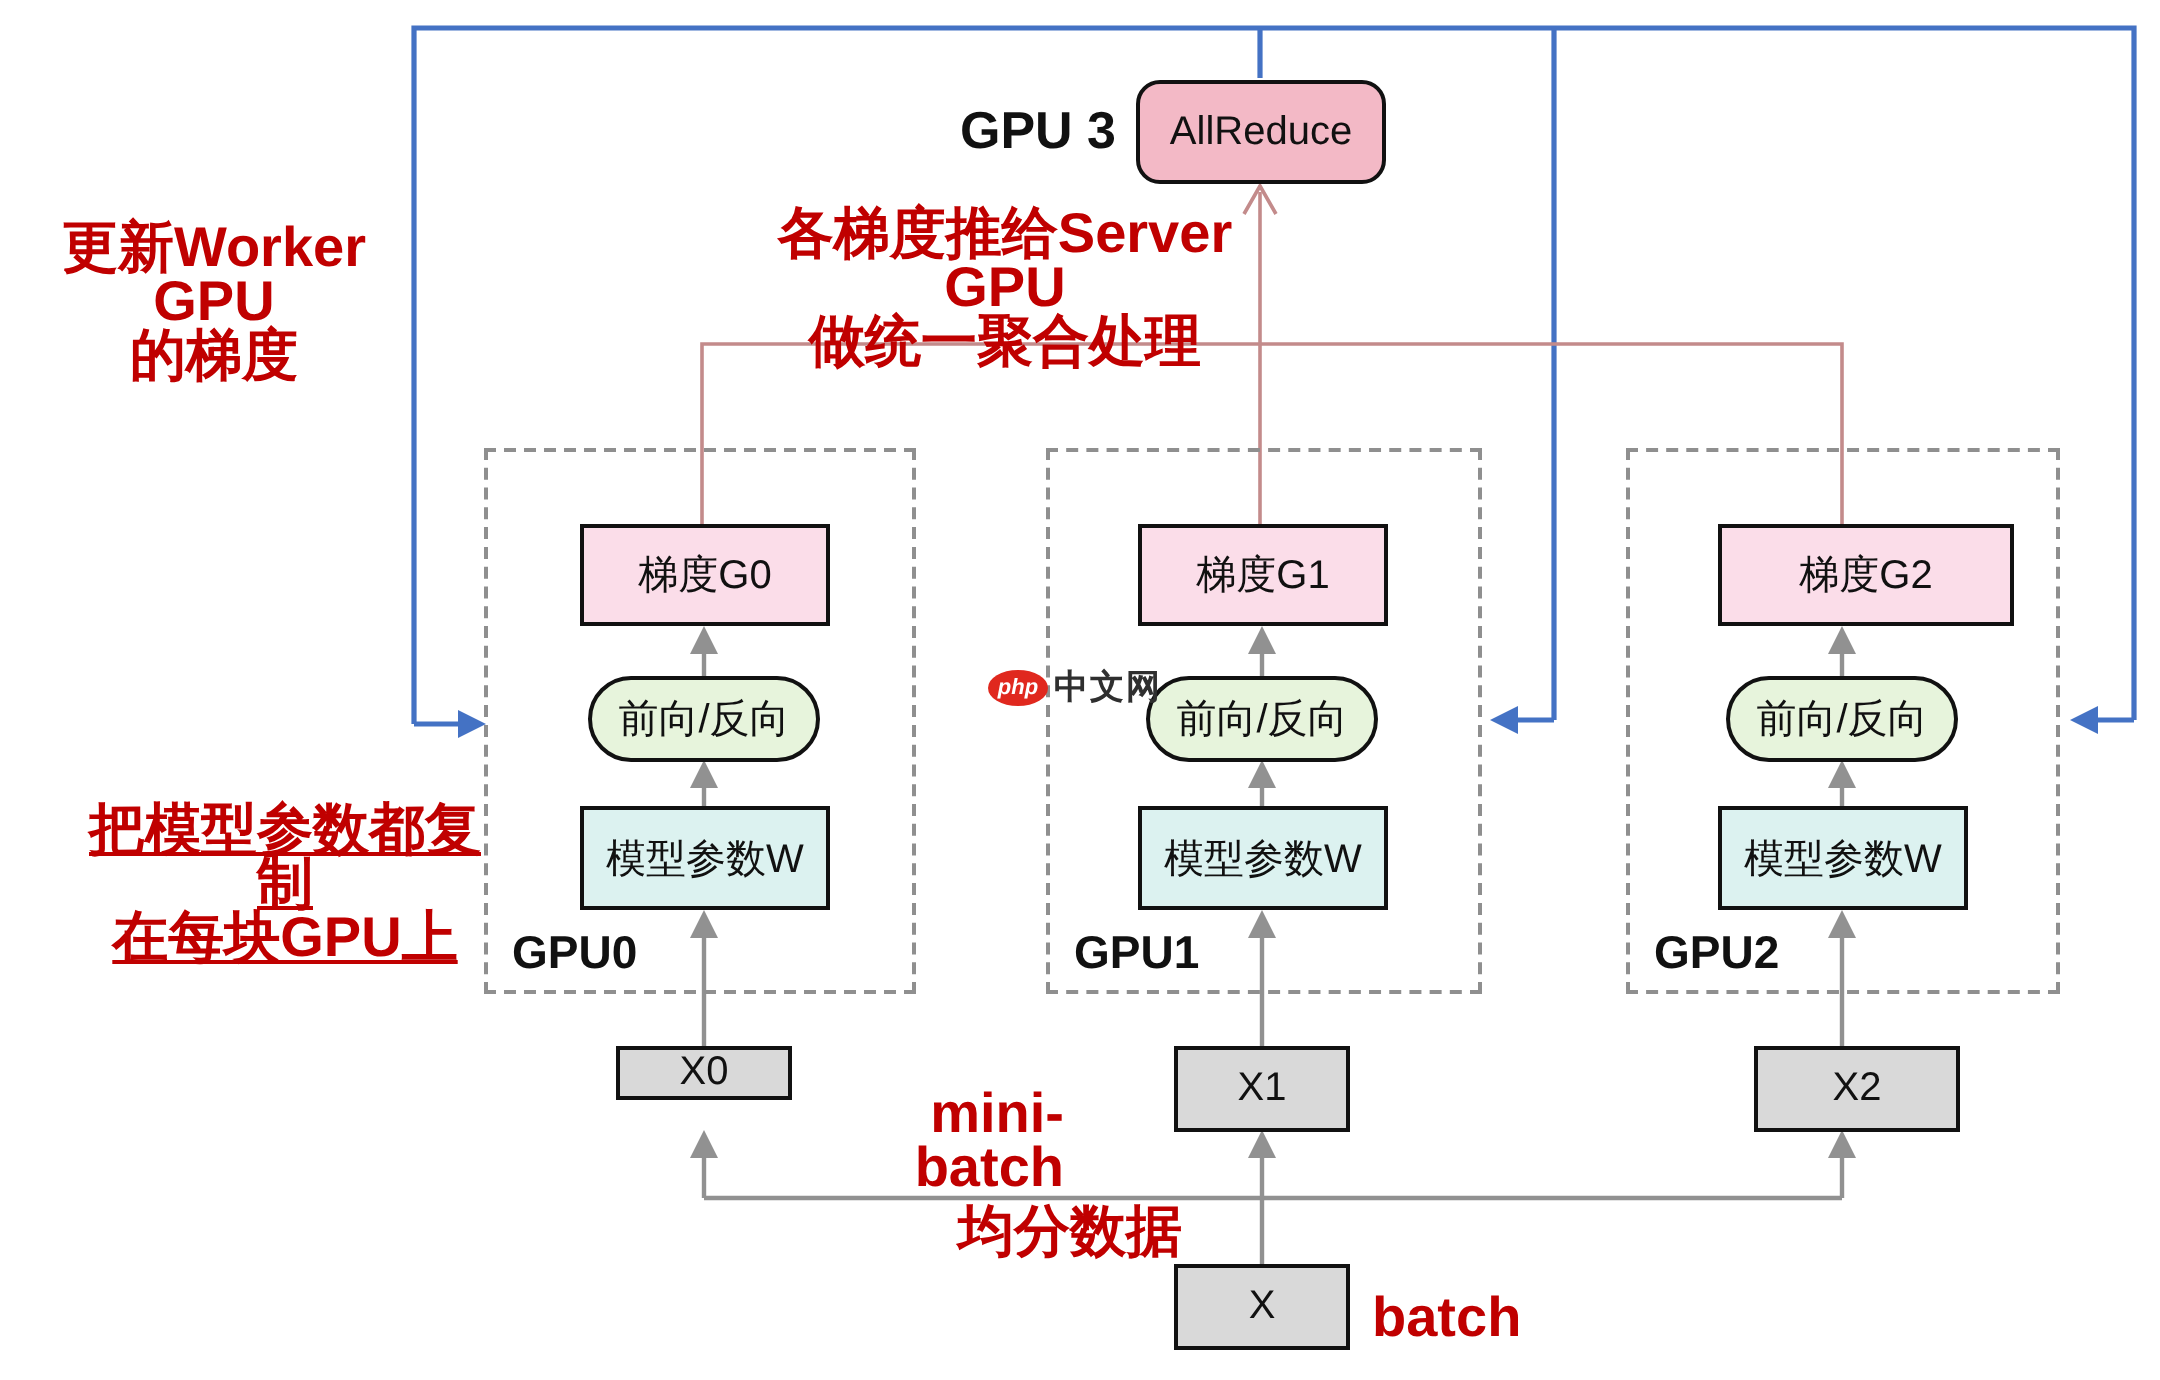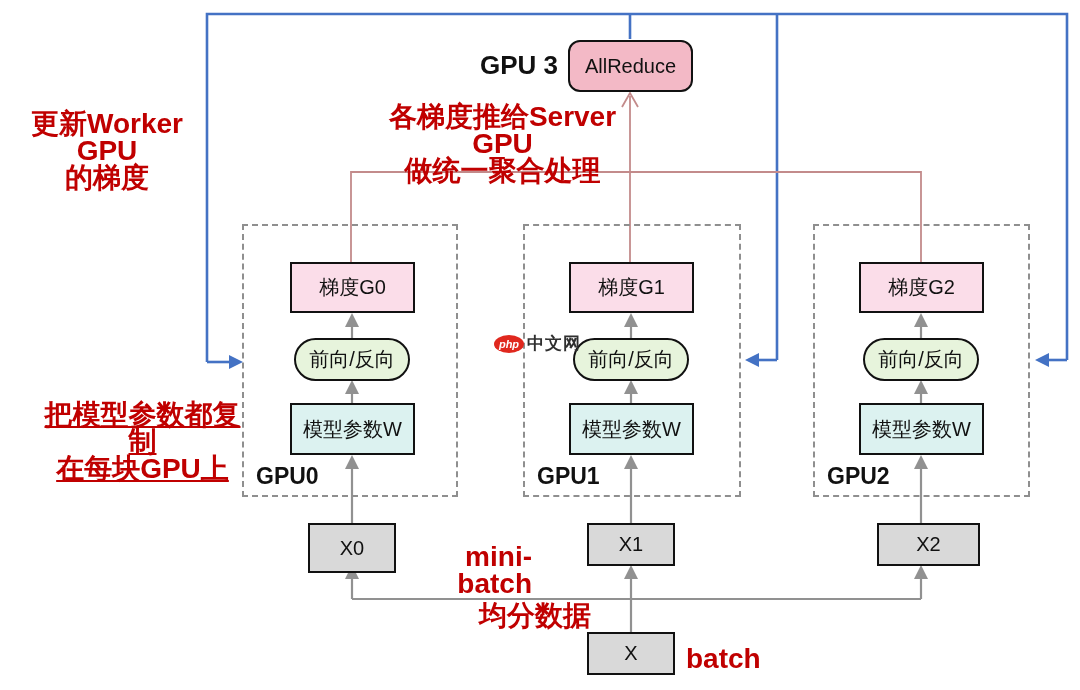--- a/index.html
+++ b/index.html
@@ -105,31 +105,31 @@
   </div>
   <div class="red-note" style="left:470px;top:602px;width:130px;">均分数据</div>
   <div class="red-note" style="left:402px;top:543px;width:130px;text-align:right;">mini-batch</div>
   <div class="red-note" style="left:686px;top:645px;width:80px;text-align:left;">batch</div>
 
   <div class="dashedbox" style="left:242px;top:224px;width:216px;height:273px;"></div>
   <div class="node grad" style="left:290px;top:262px;width:125px;height:51px;">梯度G0</div>
   <div class="node fwd" style="left:294px;top:338px;width:116px;height:43px;">前向/反向</div>
   <div class="node params" style="left:290px;top:403px;width:125px;height:52px;">模型参数W</div>
   <div class="gpu-label" style="left:256px;top:463px;">GPU0</div>
-  <div class="node xbox" style="left:308px;top:523px;width:88px;height:50px;">X0</div>
+  <div class="node xbox" style="left:308px;top:523px;width:88px;height:27px;">X0</div>
 
   <div class="dashedbox" style="left:523px;top:224px;width:218px;height:273px;"></div>
   <div class="node grad" style="left:569px;top:262px;width:125px;height:51px;">梯度G1</div>
   <div class="node fwd" style="left:573px;top:338px;width:116px;height:43px;">前向/反向</div>
   <div class="node params" style="left:569px;top:403px;width:125px;height:52px;">模型参数W</div>
   <div class="gpu-label" style="left:537px;top:463px;">GPU1</div>
   <div class="node xbox" style="left:587px;top:523px;width:88px;height:43px;">X1</div>
 
   <div class="dashedbox" style="left:813px;top:224px;width:217px;height:273px;"></div>
-  <div class="node grad" style="left:859px;top:262px;width:125px;height:51px;">梯度G2</div>
+  <div class="node grad" style="left:859px;top:262px;width:148px;height:51px;">梯度G2</div>
   <div class="node fwd" style="left:863px;top:338px;width:116px;height:43px;">前向/反向</div>
   <div class="node params" style="left:859px;top:403px;width:125px;height:52px;">模型参数W</div>
   <div class="gpu-label" style="left:827px;top:463px;">GPU2</div>
   <div class="node xbox" style="left:877px;top:523px;width:103px;height:43px;">X2</div>
 
   <div class="node xbox" style="left:587px;top:632px;width:88px;height:43px;">X</div>
 
   <div class="watermark" style="left:494px;top:332px;">
     <span class="wm-oval">php</span>
     <span class="wm-text">中文网</span>

